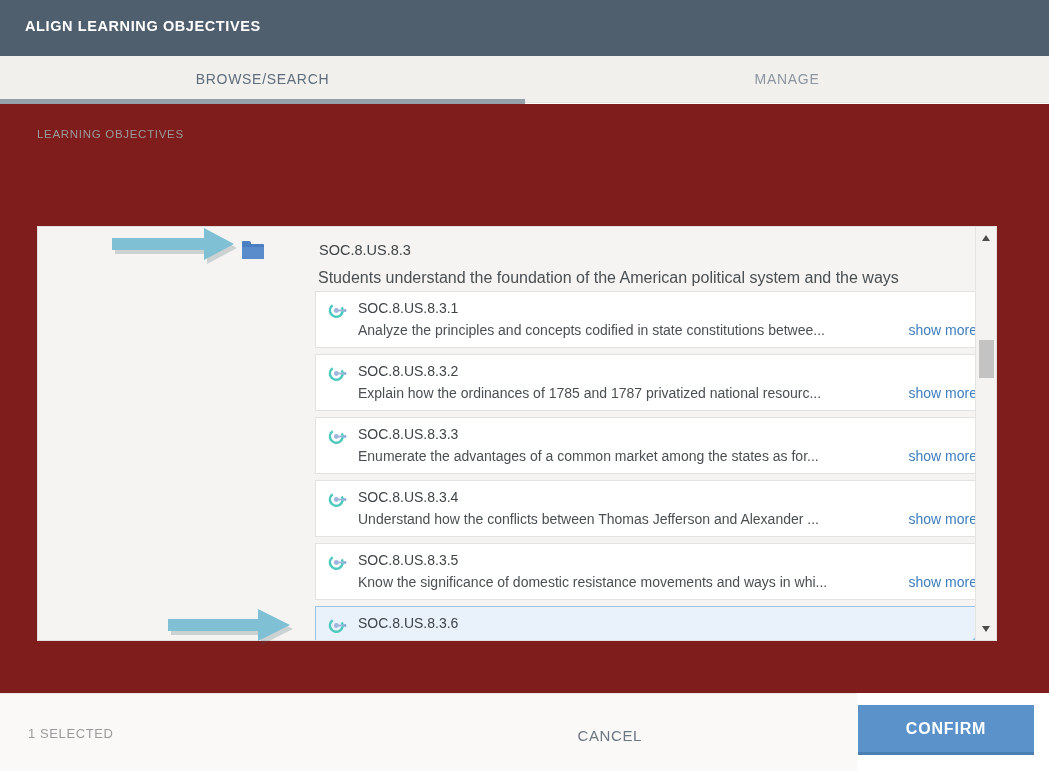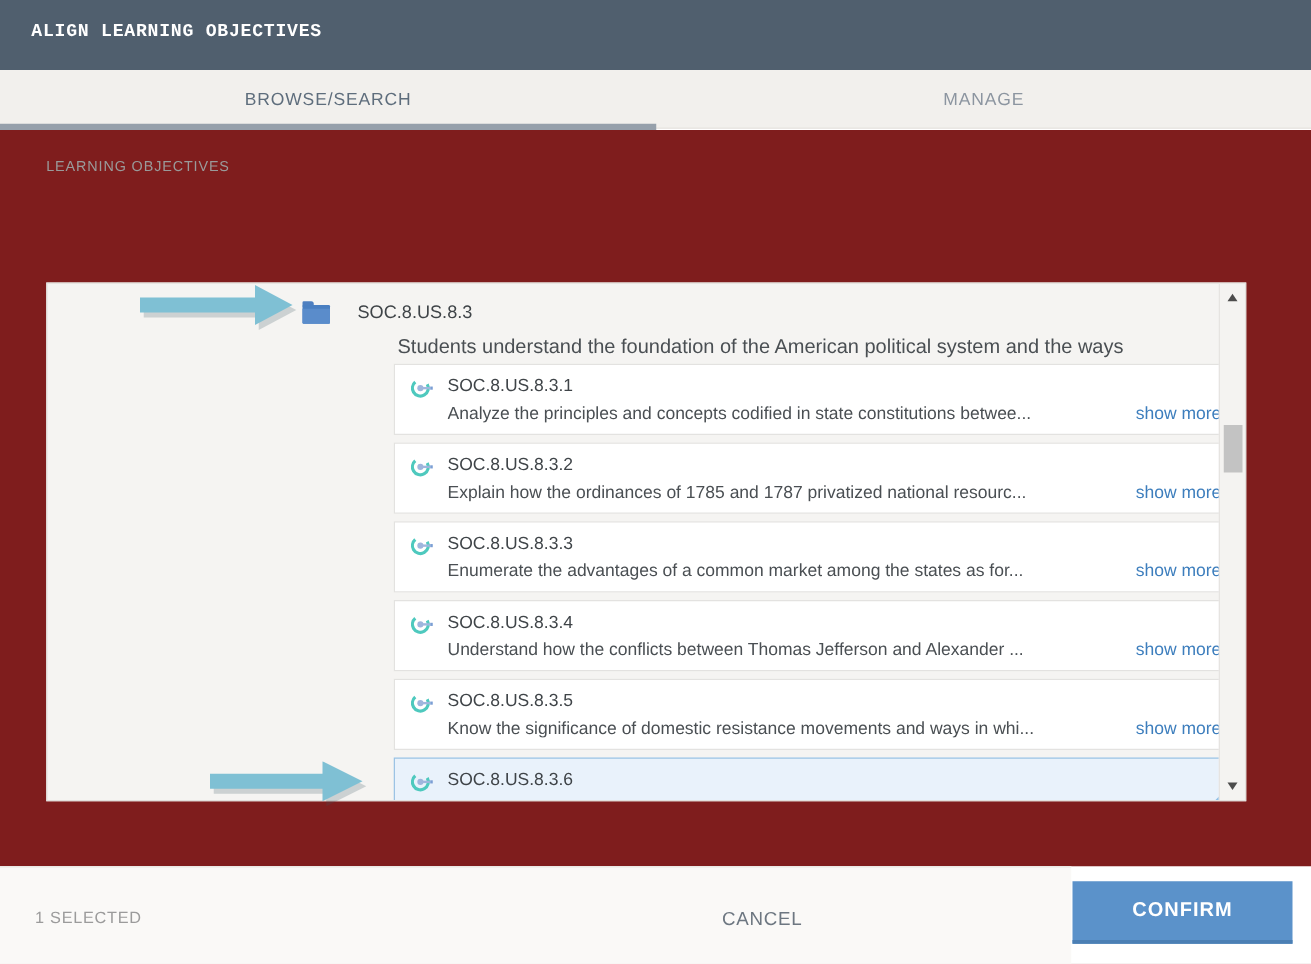--- a/index.html
+++ b/index.html
@@ -27,21 +27,20 @@
   }
   .modal-title {
     position: absolute;
     left: 25px;
     top: 18px;
     font-size: 14.5px;
     font-weight: bold;
     letter-spacing: 0.6px;
     color: #ffffff;
     white-space: nowrap;
-    font-family: Liberation Mono, monospace;
   }
 
   
   .tabbar {
     position: absolute;
     left: 0; top: 56px;
     width: 1049px;
     height: 47px;
     background: #f2f0ed;
     border-bottom: 1px solid #e6e3df;
@@ -136,20 +135,21 @@
   }
 
   .folder-row {
     position: absolute;
     left: 204px;
     top: 10px;
     height: 26px;
     display: flex;
     align-items: center;
     cursor: pointer;
+    gap: 33px;
   }
   .folder-icon {
     width: 22px;
     height: 18px;
     position: relative;
     flex: 0 0 auto;
   }
   .folder-icon .tab-lip {
     position: absolute;
     left: 0; top: 0;

